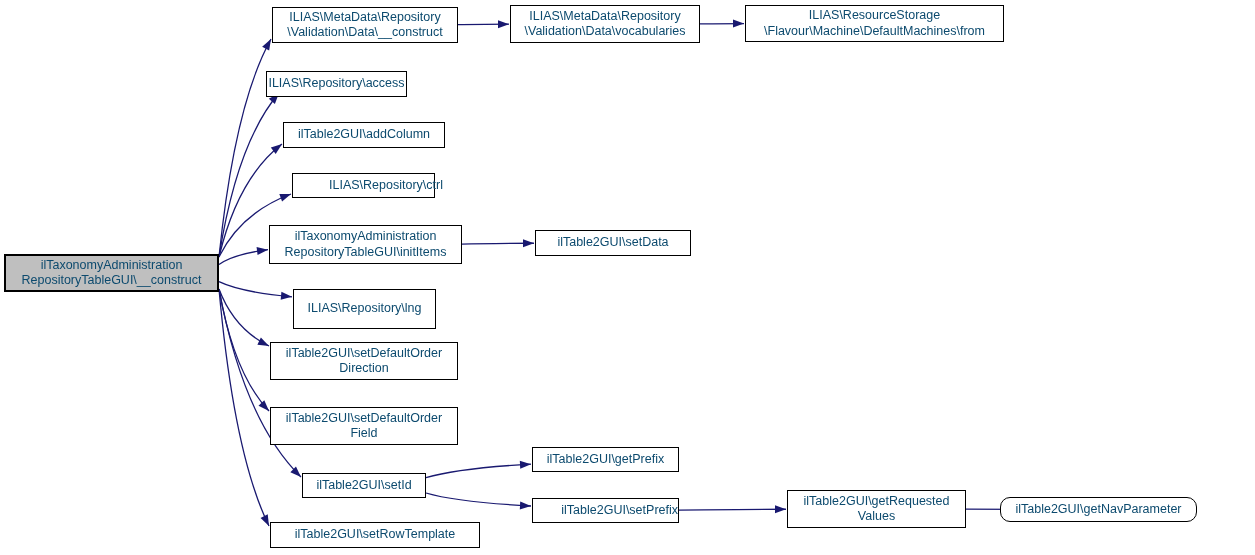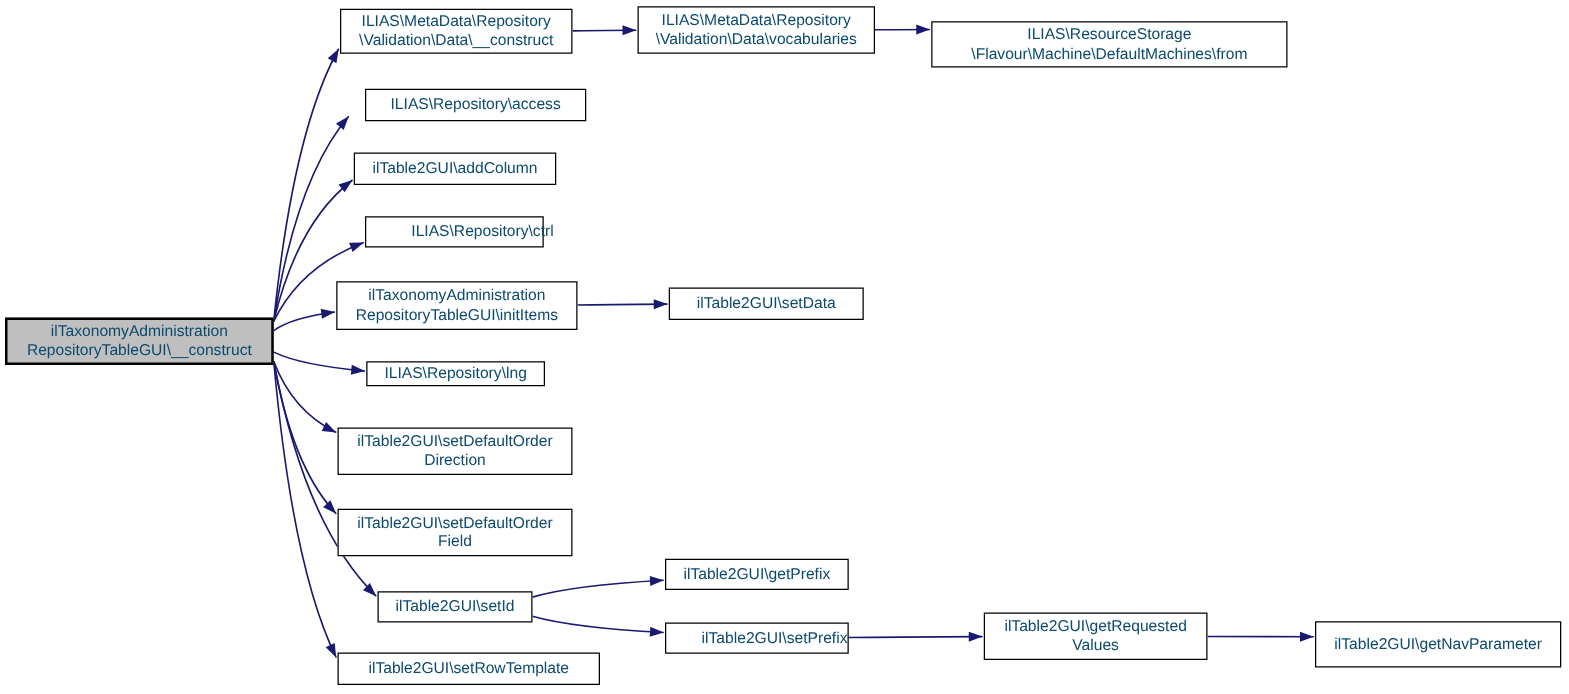--- a/index.html
+++ b/index.html
@@ -88,34 +88,34 @@
       <path d="M966,509.15 Q991.5,509.332 1051,509.41" fill="none" stroke="#191970" stroke-width="1.3"></path>
       <polygon points="1051,509.41 1039.9947657588896,513.3955764072825 1040.005253144836,505.39558328136445" fill="#191970" stroke="none"></polygon>
     </svg>
   <div id="node-layer">
       <div class="node highlight" style="left: 4px; top: 254px; width: 215px; height: 38px;"><span>ilTaxonomyAdministration
 RepositoryTableGUI\__construct</span></div>
       <div class="node" style="left: 272px; top: 7px; width: 186px; height: 36px;"><span>ILIAS\MetaData\Repository
 \Validation\Data\__construct</span></div>
       <div class="node" style="left: 510px; top: 5px; width: 190px; height: 38px;"><span>ILIAS\MetaData\Repository
 \Validation\Data\vocabularies</span></div>
-      <div class="node" style="left: 745px; top: 17px; width: 285px; height: 37px;"><span>ILIAS\ResourceStorage
+      <div class="node" style="left: 745px; top: 5px; width: 259px; height: 37px;"><span>ILIAS\ResourceStorage
 \Flavour\Machine\DefaultMachines\from</span></div>
-      <div class="node" style="left: 292px; top: 71px; width: 177px; height: 26px;"><span>ILIAS\Repository\access</span></div>
+      <div class="node" style="left: 266px; top: 71px; width: 141px; height: 26px;"><span>ILIAS\Repository\access</span></div>
       <div class="node" style="left: 283px; top: 122px; width: 162px; height: 26px;"><span>ilTable2GUI\addColumn</span></div>
       <div class="node" style="left: 292px; top: 173px; width: 143px; height: 25px; padding-left: 45px;"><span>ILIAS\Repository\ctrl</span></div>
       <div class="node" style="left: 269px; top: 225px; width: 193px; height: 39px;"><span>ilTaxonomyAdministration
 RepositoryTableGUI\initItems</span></div>
       <div class="node" style="left: 535px; top: 230px; width: 156px; height: 26px;"><span>ilTable2GUI\setData</span></div>
-      <div class="node" style="left: 293px; top: 289px; width: 143px; height: 20px;"><span>ILIAS\Repository\lng</span></div>
+      <div class="node" style="left: 293px; top: 289px; width: 143px; height: 40px;"><span>ILIAS\Repository\lng</span></div>
       <div class="node" style="left: 270px; top: 342px; width: 188px; height: 38px;"><span>ilTable2GUI\setDefaultOrder
 Direction</span></div>
       <div class="node" style="left: 270px; top: 407px; width: 188px; height: 38px;"><span>ilTable2GUI\setDefaultOrder
 Field</span></div>
       <div class="node" style="left: 302px; top: 473px; width: 124px; height: 25px;"><span>ilTable2GUI\setId</span></div>
       <div class="node" style="left: 270px; top: 522px; width: 210px; height: 26px;"><span>ilTable2GUI\setRowTemplate</span></div>
       <div class="node" style="left: 532px; top: 447px; width: 147px; height: 25px;"><span>ilTable2GUI\getPrefix</span></div>
       <div class="node" style="left: 532px; top: 498px; width: 147px; height: 25px; justify-content: flex-end;"><span>ilTable2GUI\setPrefix</span></div>
       <div class="node" style="left: 787px; top: 490px; width: 179px; height: 38px;"><span>ilTable2GUI\getRequested
 Values</span></div>
-      <div class="node" style="left: 1052px; top: 497px; width: 197px; height: 37px;"><span>ilTable2GUI\getNavParameter</span></div>
+      <div class="node" style="left: 1000px; top: 497px; width: 197px; height: 25px; border-radius: 10px;"><span>ilTable2GUI\getNavParameter</span></div>
     </div>
 </div>
 
 </body></html>

